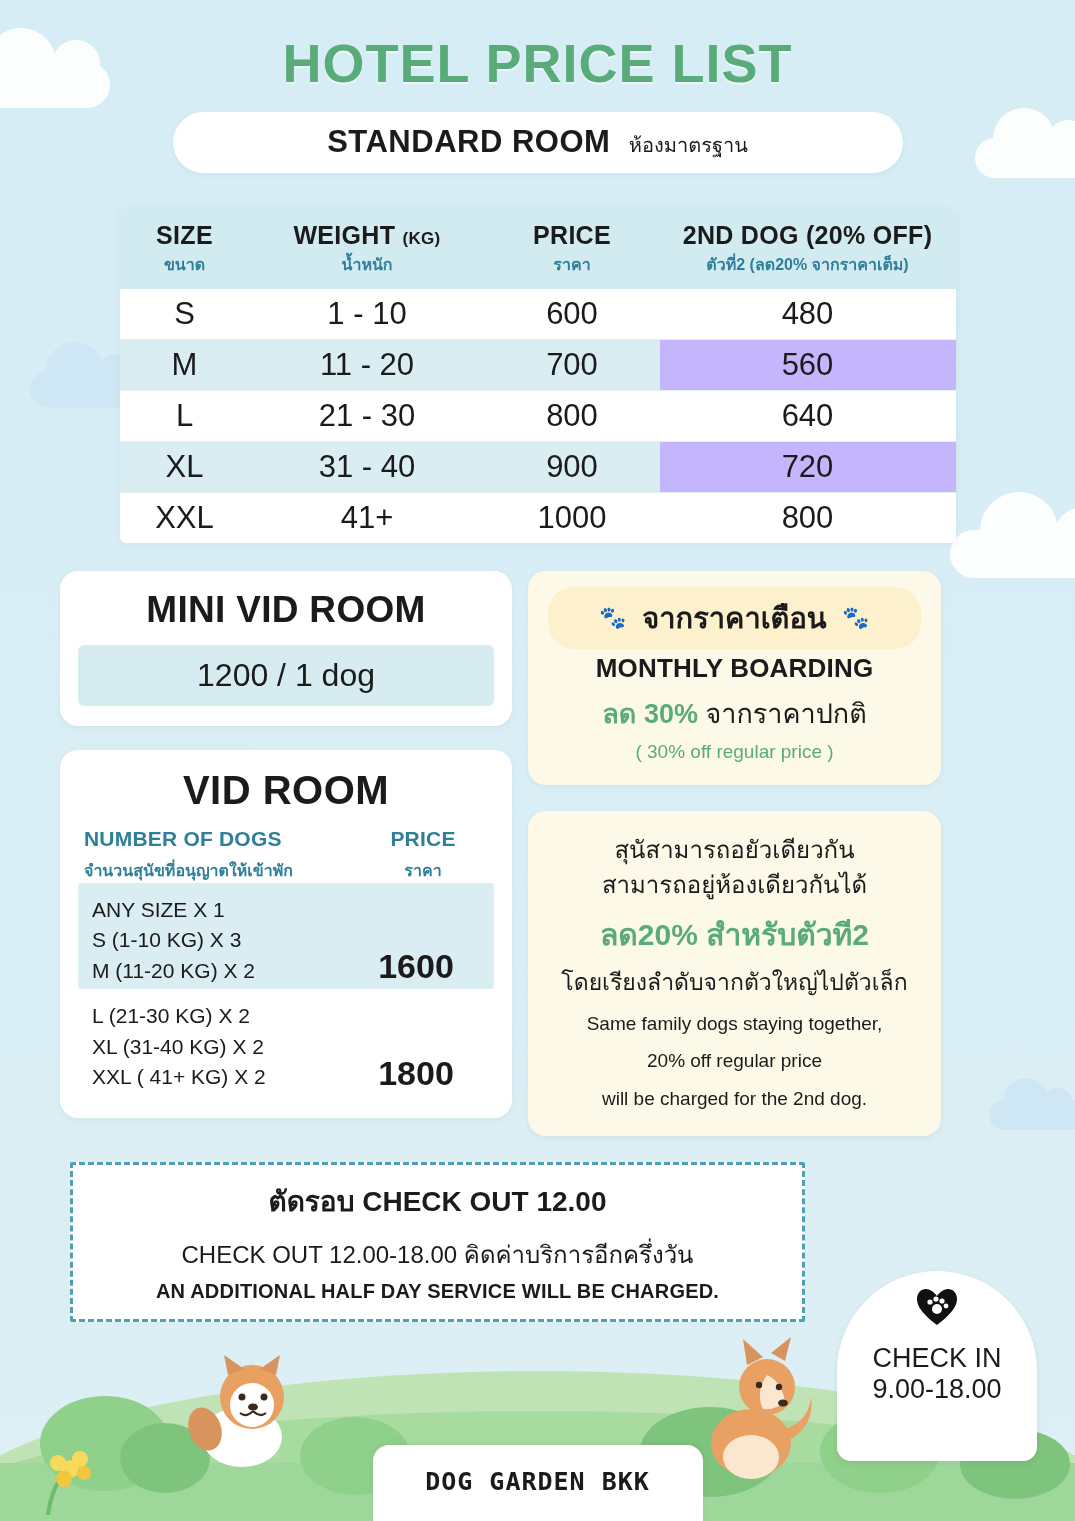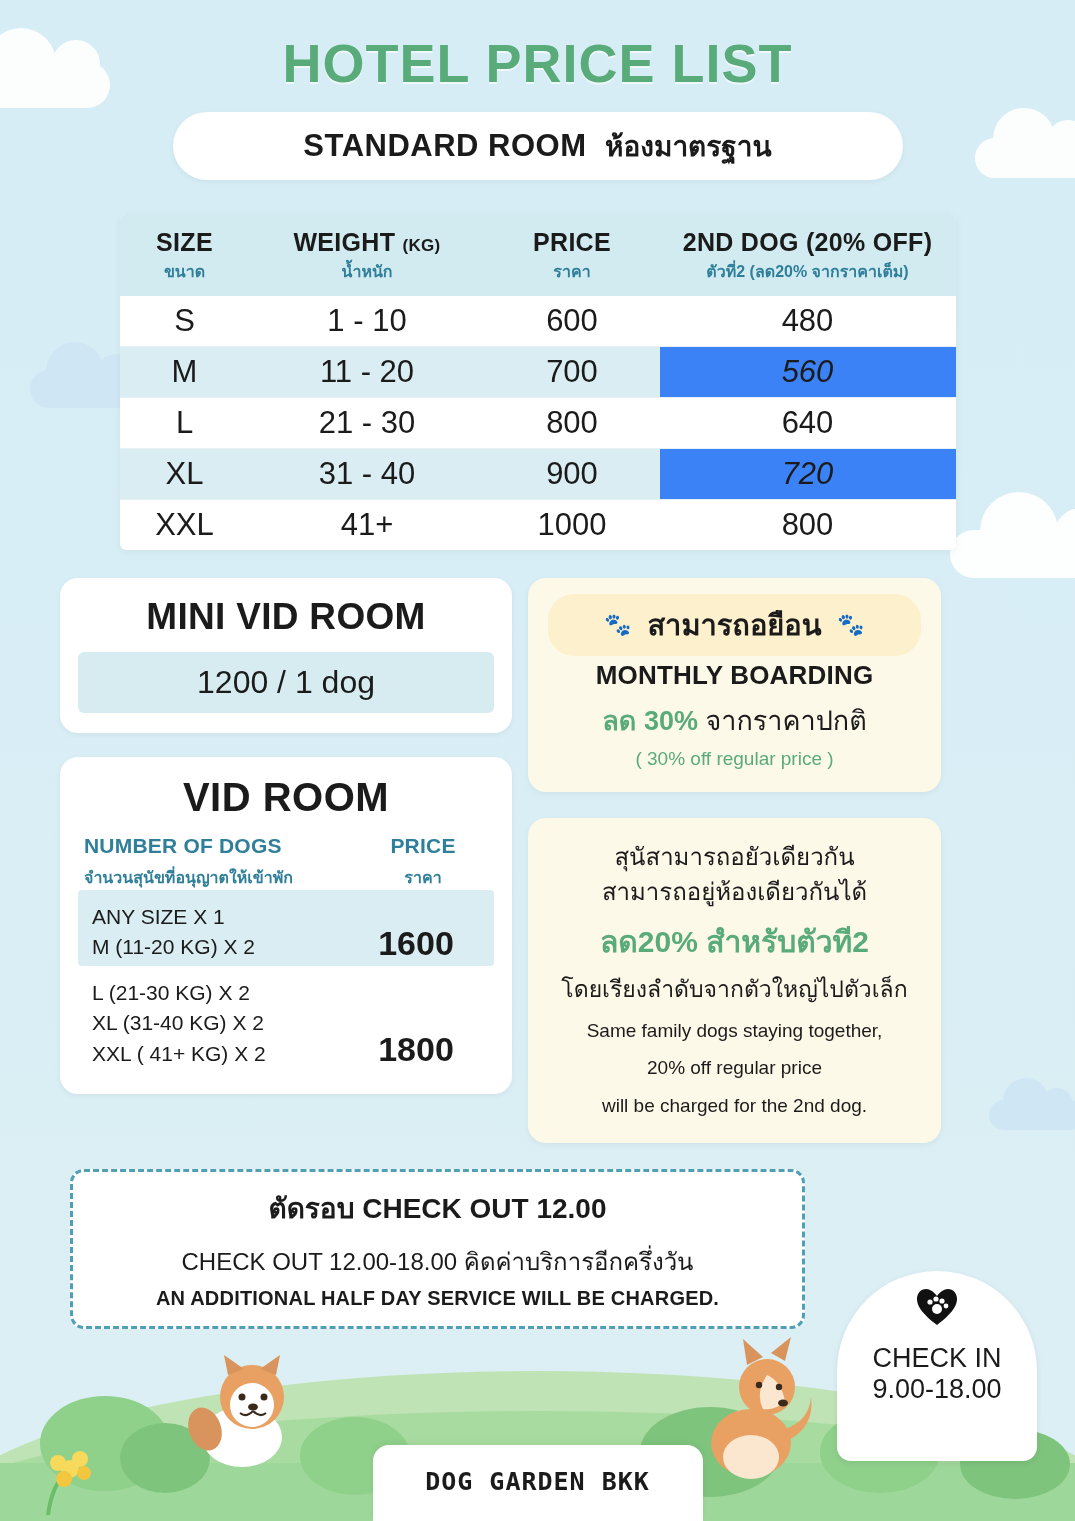--- a/index.html
+++ b/index.html
@@ -74,21 +74,21 @@
   #subtitle-pill {
     margin: 18px auto 0;
     width: 730px;
     background: #ffffff;
     border-radius: 40px;
     padding: 12px 10px;
     text-align: center;
     box-shadow: 0 2px 6px rgba(0,0,0,.05);
   }
   #subtitle-en { font-size: 31px; font-weight: 800; letter-spacing: .5px; color: #1b1b1b; }
-  #subtitle-th { font-size: 28px; font-weight: 700; color: #1b1b1b; margin-left: 14px; }
+  #subtitle-th { font-size: 20px; font-weight: 400; color: #1b1b1b; margin-left: 14px; }
 
   
   #price-table {
     margin: 34px auto 0;
     width: 836px;
     border-collapse: collapse;
     background: #fff;
     border-radius: 6px;
     overflow: hidden;
     box-shadow: 0 2px 8px rgba(0,0,0,.05);
@@ -106,21 +106,21 @@
     display: block; font-size: 16px; font-weight: 600; color: #2f7f9a; margin-top: 2px;
   }
   #price-table td {
     text-align: center;
     font-size: 31px;
     color: #1b1b1b;
     padding: 7px 4px;
     border-bottom: 1px solid #e4f1f5;
   }
   #price-table tr.alt td { background: #d9edf2; }
-  #price-table tr.alt td.c3 { background: #3b82f6; font-style: italic; }
+  #price-table tr.alt td.c3 { background: #c4b5fd; }
   #price-table td.c0 { width: 130px; }
   #price-table td.c1 { width: 235px; }
   #price-table td.c2 { width: 175px; }
   #price-table tr:last-child td { border-bottom: none; }
 
   
   #cols { display: flex; gap: 16px; margin-top: 28px; }
   #col-left { width: 452px; }
   #col-right { width: 413px; }
 
@@ -174,21 +174,21 @@
   #family .th2 { font-size: 23px; color: #1b1b1b; margin-top: 6px; }
   #family .en { font-size: 19px; color: #1b1b1b; margin-top: 10px; line-height: 1.45; }
   #family .en .b { font-weight: 400; }
 
   
   #checkout {
     margin: 26px 0 0 10px;
     width: 735px;
     background: #fff;
     border: 3px dashed #4f9fb5;
-    border-radius: 14px;
+    border-radius: 2px;
     padding: 14px 18px 16px;
     text-align: center;
   }
   #checkout .l1 { font-size: 28px; font-weight: 800; color: #1b1b1b; }
   #checkout .l2 { font-size: 24px; color: #1b1b1b; margin-top: 12px; }
   #checkout .l3 { font-size: 20px; font-weight: 600; color: #1b1b1b; margin-top: 6px; letter-spacing: .2px;}
 
   
   #checkin {
     position: absolute;
@@ -367,41 +367,42 @@
           </div>
           <div class="right">
             <div class="en">PRICE</div>
             <div class="th">ราคา</div>
           </div>
         </div>
         <div id="vid-rows">
             <div class="vid-row shaded">
               <div class="lines">
                 <div>ANY SIZE X 1</div>
+                <div>S (1-10 KG) X 3</div>
                 <div>M (11-20 KG) X 2</div>
               </div>
               <div class="amount">1600</div>
             </div>
             <div class="vid-row">
               <div class="lines">
                 <div>L (21-30 KG) X 2</div>
                 <div>XL (31-40 KG) X 2</div>
                 <div>XXL ( 41+ KG) X 2</div>
               </div>
               <div class="amount">1800</div>
             </div>
           </div>
       </div>
     </div>
 
     <div id="col-right">
       <div class="card cream" id="monthly">
         <div id="monthly-pill">
           <span class="paw">🐾</span>
-          <span class="th-title">สามารถอยือน</span>
+          <span class="th-title">จากราคาเตือน</span>
           <span class="paw">🐾</span>
         </div>
         <div id="monthly-en">MONTHLY BOARDING</div>
         <div id="monthly-th">
           <span class="hi">ลด 30%</span>
           <span>จากราคาปกติ</span>
         </div>
         <div id="monthly-note">( 30% off regular price )</div>
       </div>
 

